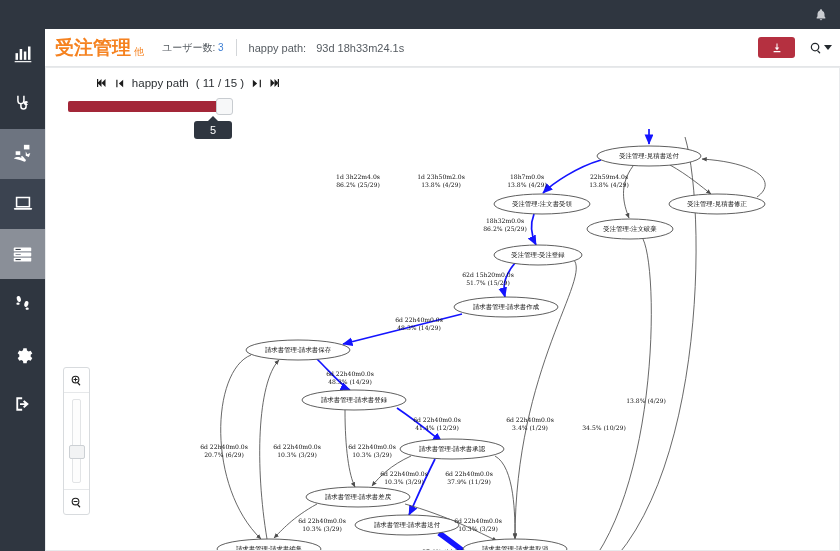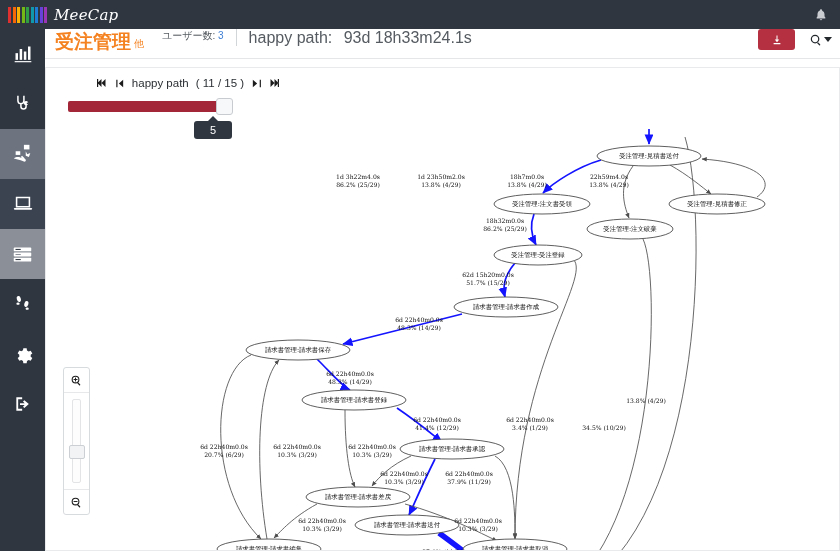--- a/index.html
+++ b/index.html
@@ -38,33 +38,33 @@
     width: 45px; height: 50px; display: flex; align-items: center;
     justify-content: center; cursor: pointer; position: relative;
   }
   .side-item svg { fill: #ffffff; }
   .side-item.active-1 { background: #6d7480; }
   .side-item.active-2 { background: #3b4350; }
   .side-item.active-3 { background: #8a8f98; }
 
   
   .page-header {
-    position: absolute; left: 45px; top: 29px; width: 795px; height: 30px;
-    background: #ffffff; display: flex; align-items: flex-start;
+    position: absolute; left: 45px; top: 29px; width: 795px; height: 38px;
+    background: #ffffff; display: flex; align-items: center;
     border-bottom: 1px solid #e4e6e8;
   }
   .ph-title {
     color: #f58220; font-size: 19px; font-weight: bold; padding-left: 10px;
   }
   .ph-sub { color: #f58220; font-size: 10px; margin-left: 3px; align-self: flex-end; padding-bottom: 7px;}
   .ph-meta { color: #555b61; font-size: 10px; margin-left: 18px; }
   .ph-meta .num { color: #3e7fd4; }
   .ph-date { color: #555b61; font-size: 11px; margin-left: 16px; }
   .ph-divider { width: 1px; height: 17px; background: #d3d6d9; margin: 0 12px; }
-  .ph-happy { color: #555b61; font-size: 16px; }
+  .ph-happy { color: #555b61; font-size: 11px; }
   .ph-happy .hv { margin-left: 7px; }
   .ph-right { position: absolute; right: 8px; display: flex; align-items: center; gap: 14px; }
   .dl-btn {
     width: 37px; height: 21px; background: #b53040; border-radius: 3px;
     display: flex; align-items: center; justify-content: center; cursor: pointer;
   }
   .dl-btn svg { fill: #ffffff; }
   .search-btn { display: flex; align-items: center; cursor: pointer; gap: 1px; }
   .search-btn svg { fill: #23282d; }
   .caret-dn {
@@ -137,34 +137,20 @@
   .ed-hp { fill: none; stroke: #1414ff; stroke-width: 1.7; }
   .ed-hp-thick { fill: none; stroke: #1414ff; stroke-width: 5.5; }
   .lb { font-family: "DejaVu Serif", serif; font-size: 6.1px; fill: #101010; text-anchor: middle; }
 </style>
 </head>
 <body>
 
 <div id="app">
 
   <div class="topbar">
-    <div class="logo-wrap">
-      <div class="logo-bars" id="logo-bars">
-          <i style="background: rgb(224, 49, 49);"></i>
-          <i style="background: rgb(247, 103, 7);"></i>
-          <i style="background: rgb(250, 176, 5);"></i>
-          <i style="background: rgb(116, 184, 22);"></i>
-          <i style="background: rgb(47, 158, 68);"></i>
-          <i style="background: rgb(16, 152, 173);"></i>
-          <i style="background: rgb(28, 126, 214);"></i>
-          <i style="background: rgb(103, 65, 217);"></i>
-          <i style="background: rgb(156, 54, 181);"></i>
-        </div>
-      <div class="logo-text">MeeCap</div>
-    </div>
     <div class="bell-btn">
       <svg width="14" height="14" viewBox="0 0 24 24">
           <path d="M12 2a2 2 0 0 1 2 2v.6a6 6 0 0 1 4 5.6v4l1.6 2.4A1 1 0 0 1 18.8 18H5.2a1 1 0 0 1-.8-1.4L6 14v-4a6 6 0 0 1 4-5.6V4a2 2 0 0 1 2-2zm0 19a2.4 2.4 0 0 1-2.3-1.7h4.6A2.4 2.4 0 0 1 12 21z"></path>
         </svg>
     </div>
   </div>
 
   <div class="sidebar">
     <div class="side-item">
       <svg width="20" height="20" viewBox="0 0 24 24">

